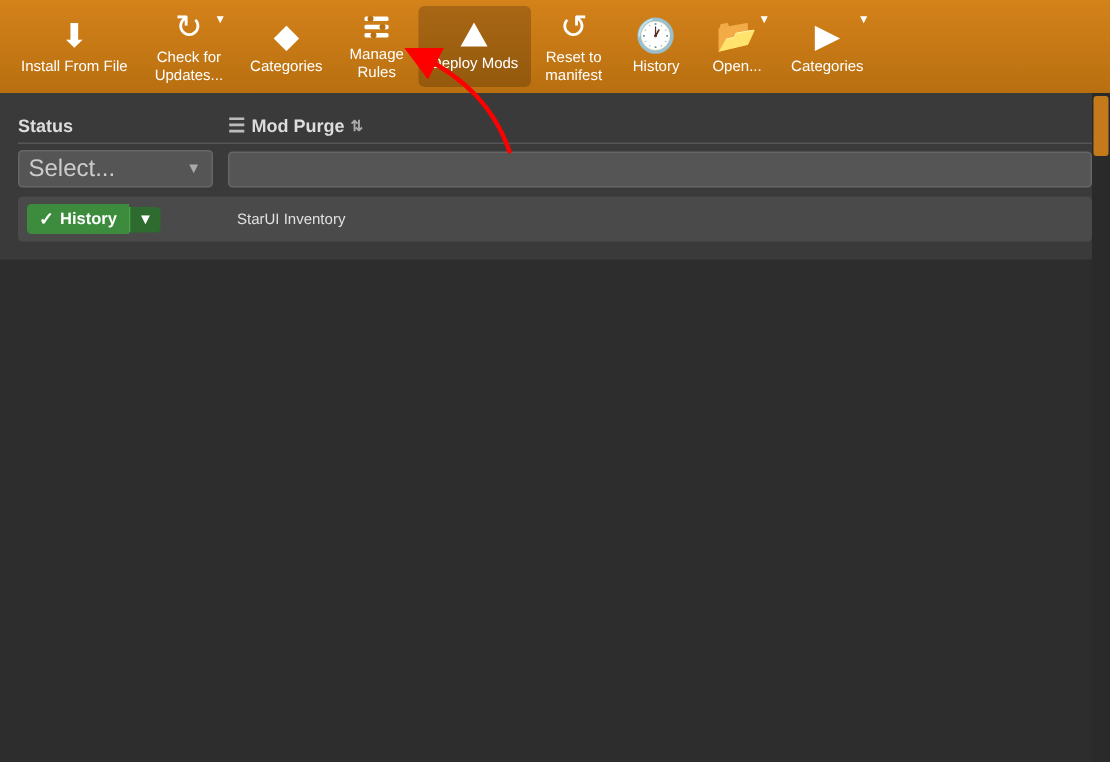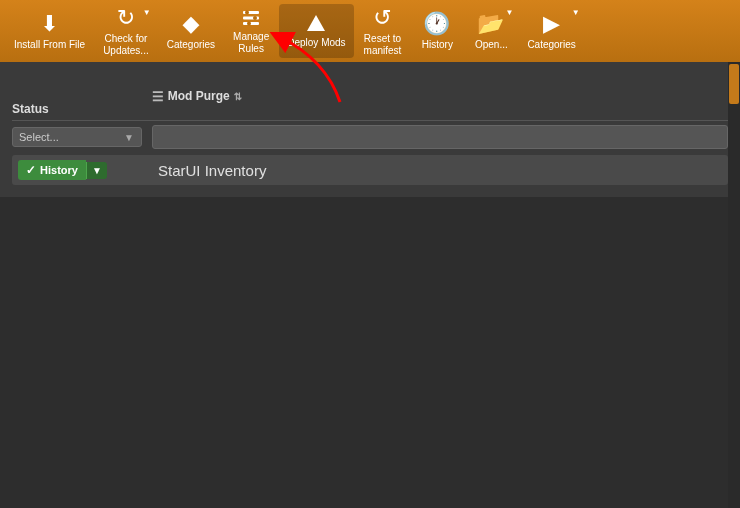--- a/index.html
+++ b/index.html
@@ -66,21 +66,20 @@
       align-items: center;
       padding: 4px 0;
       border-bottom: 1px solid #555;
       margin-bottom: 4px;
     }
     .col-status {
       width: 140px;
       font-weight: bold;
       color: #ddd;
       font-size: 12px;
-      margin-top: 26px;
     }
     .col-modname {
       flex: 1;
       font-weight: bold;
       color: #ddd;
       font-size: 12px;
       display: flex;
       align-items: center;
       gap: 4px;
     }
@@ -94,21 +93,21 @@
     .status-select-wrap {
       width: 140px;
       position: relative;
     }
     .status-select {
       width: 130px;
       background: #555;
       border: 1px solid #666;
       color: #ccc;
       padding: 3px 22px 3px 6px;
-      font-size: 11px;
+      font-size: 16px;
       border-radius: 3px;
       appearance: none;
       cursor: pointer;
     }
     .select-arrow {
       position: absolute;
       right: 18px;
       top: 50%;
       transform: translateY(-50%);
       pointer-events: none;
@@ -156,21 +155,21 @@
       color: white;
       border-radius: 0 3px 3px 0;
       padding: 3px 5px;
       font-size: 10px;
       cursor: pointer;
       border-left: 1px solid #4da64d;
     }
     .mod-name-cell {
       flex: 1;
       color: #e0e0e0;
-      font-size: 15px;
+      font-size: 10px;
     }
 
     
     .scrollbar-area {
       position: absolute;
       right: 0;
       top: 62px;
       width: 12px;
       height: 446px;
       background: #2a2a2a;

